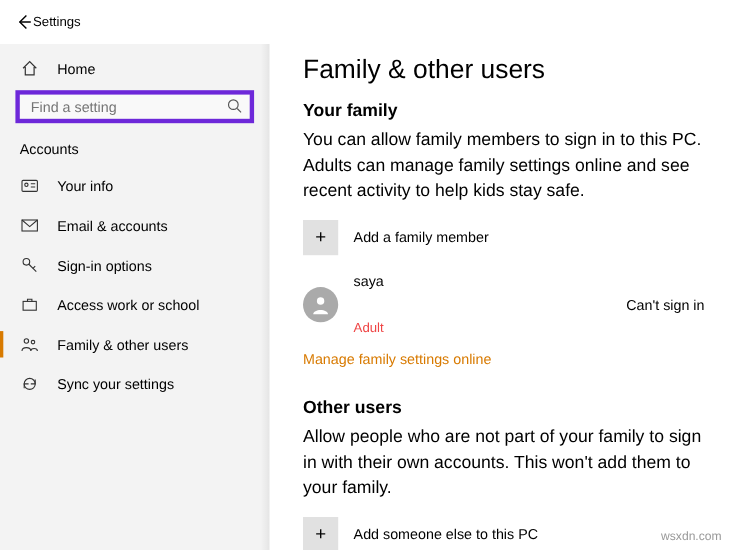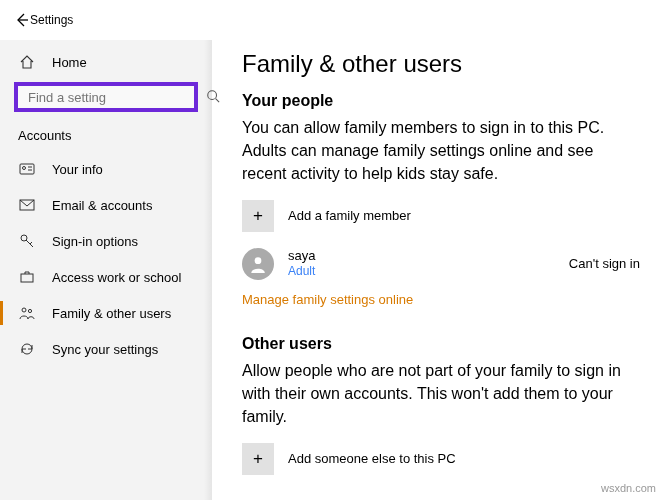--- a/index.html
+++ b/index.html
@@ -19,21 +19,21 @@
     align-items: center;
     padding-left: 14px;
   }
   .back-arrow svg { display:block; }
   .app-title { font-size: 12px; }
   .layout {
     display: flex;
     height: calc(100% - 40px);
   }
   .sidebar {
-    width: 212px;
+    width: 245px;
     background: #f3f3f3;
     padding-top: 4px;
     position: relative;
   }
   .sidebar::after{
     content:"";
     position:absolute;
     right:0; top:0; bottom:0;
     width:8px;
     background: linear-gradient(to right, rgba(0,0,0,0) 0%, rgba(0,0,0,0.06) 100%);
@@ -129,21 +129,21 @@
     width: 32px;
     height: 32px;
     border-radius: 50%;
     background: #aaa;
     display: flex;
     align-items: center;
     justify-content: center;
   }
   .member-info { flex:1; line-height:1.3; }
   .member-name { font-size:13px; }
-  .member-role { font-size:12px; color:#3b82f6; }
+  .member-role { font-size:12px; color:#ef4444;margin-top:27px; }
   .member-status { font-size:13px; white-space:nowrap; }
   .link-orange {
     color: #d87a00;
     font-size: 13px;
     cursor: pointer;
     display:inline-block;
     margin-bottom: 22px;
   }
   .watermark{
     position:absolute;
@@ -253,21 +253,21 @@
           </svg>
       </span>
       <span class="nav-label">Sync your settings</span>
     </div>
 
   </div>
 
   <div class="main">
     <div class="page-title">Family &amp; other users</div>
 
-    <div class="sub-title">Your people</div>
+    <div class="sub-title">Your family</div>
     <p class="desc">You can allow family members to sign in to this PC. Adults can manage family settings online and see recent activity to help kids stay safe.</p>
 
     <div class="add-row">
       <div class="plus-box">+</div>
       <span>Add a family member</span>
     </div>
 
     <div class="member-row">
       <div class="avatar">
         <svg width="18" height="18" viewBox="0 0 16 16">

